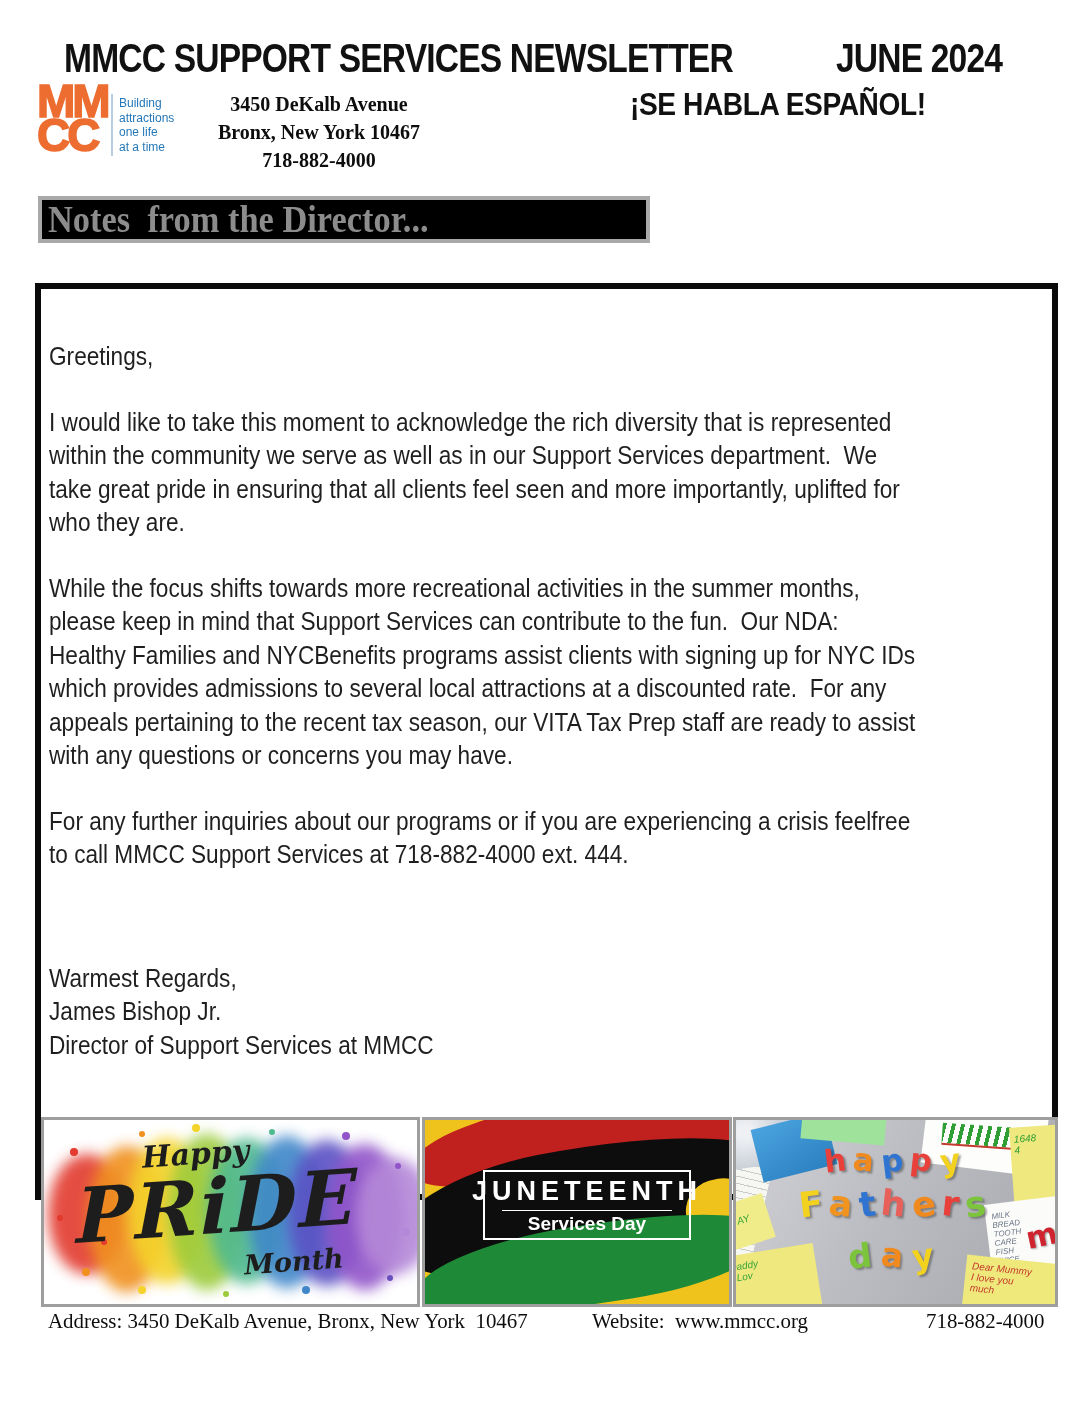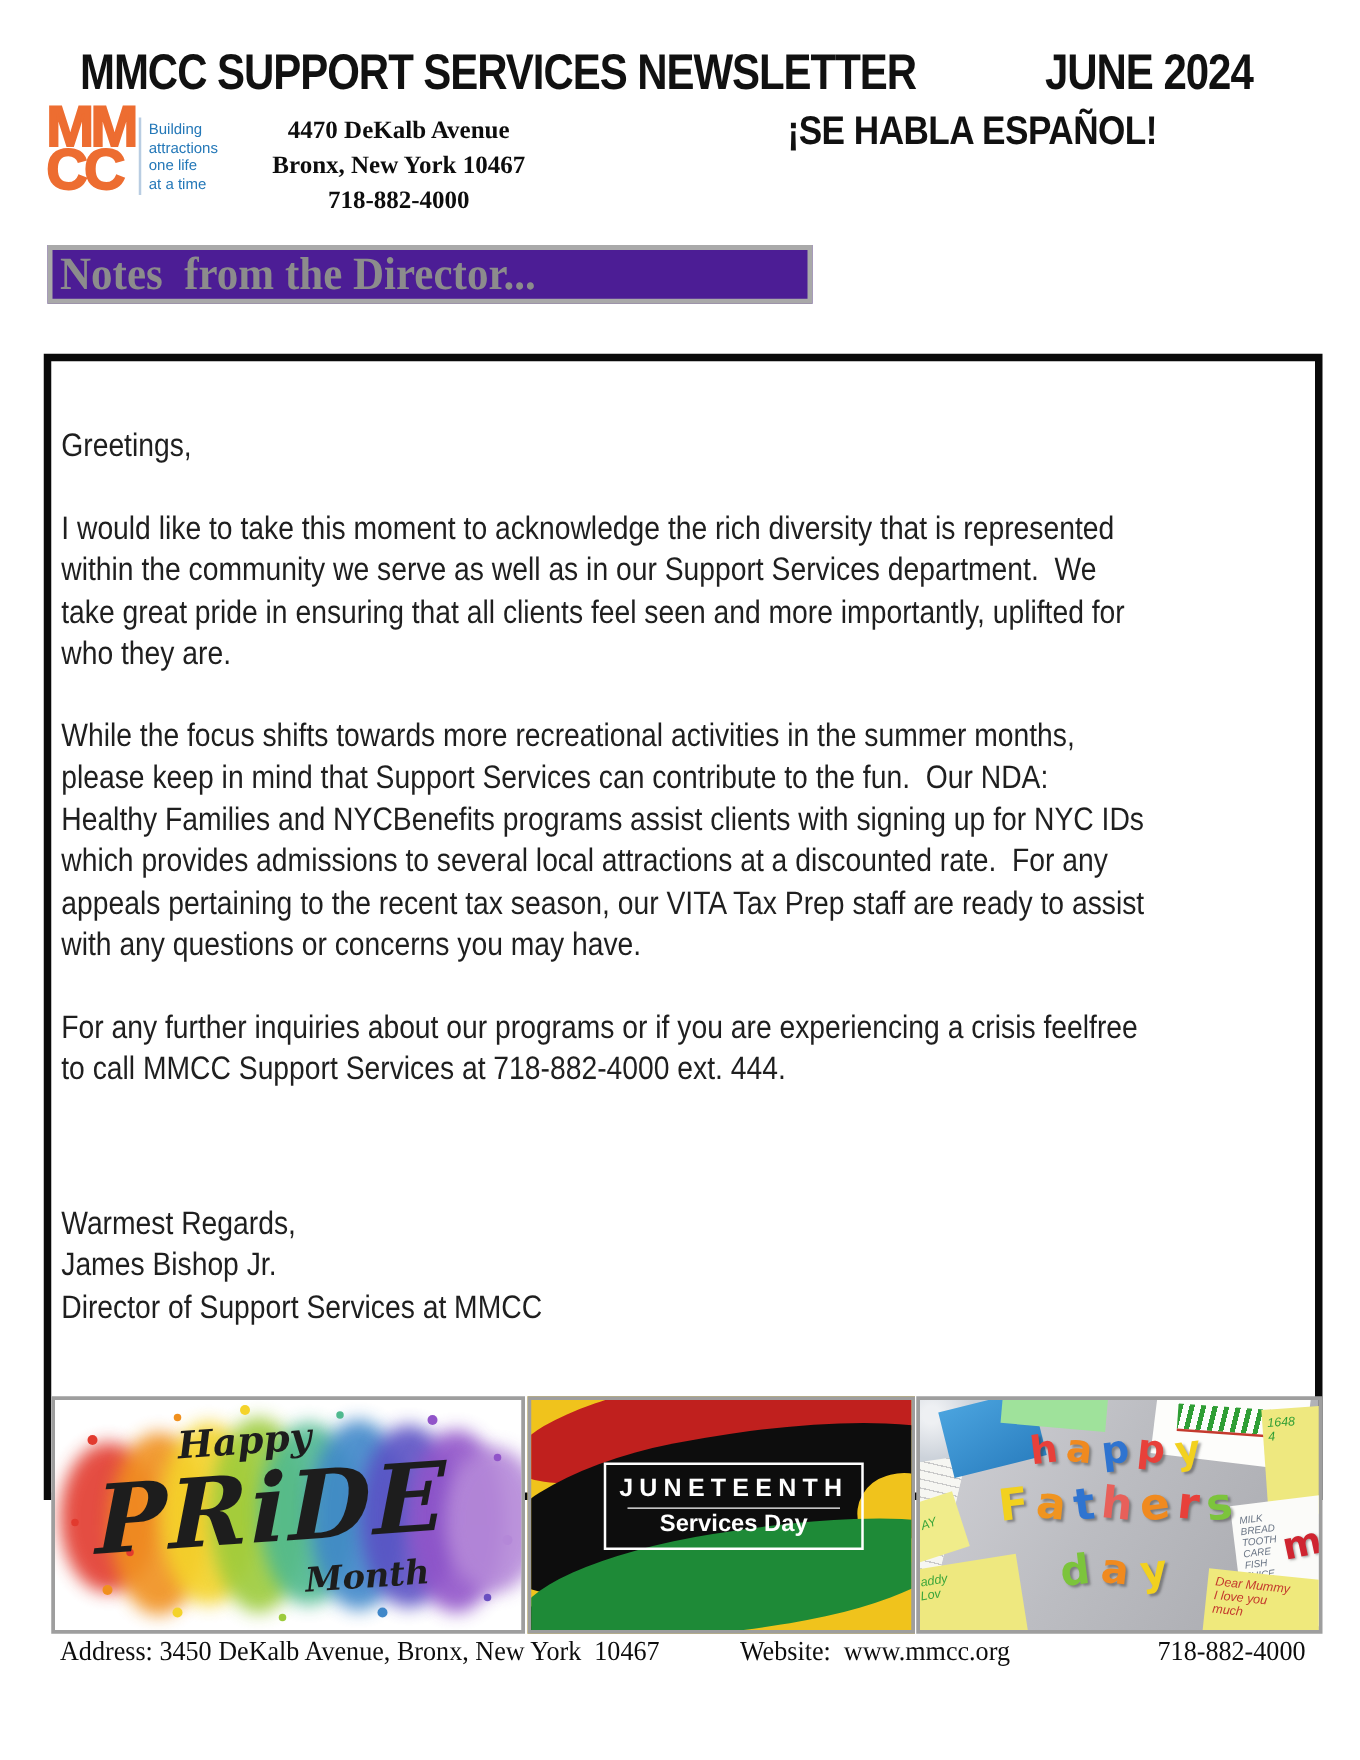--- a/index.html
+++ b/index.html
@@ -19,21 +19,21 @@
   .se-habla   { left:630px; top:86px; font-size:32px; font-weight:bold; letter-spacing:-.5px; color:#111; }
 
   .logo       { left:37px; top:88px; width:170px; height:80px; }
   .logo-letters { position:absolute; left:0; top:-4px; font-size:46px; line-height:34px; font-weight:bold; letter-spacing:-3px; color:#ED6D31; -webkit-text-stroke:1.5px #ED6D31; }
   .logo-divider { position:absolute; left:74px; top:6px; width:2px; height:62px; background:#b9cde2; }
   .logo-tagline { position:absolute; left:82px; top:8px; font-size:12px; line-height:14.5px; color:#2478B8; white-space:pre-line; }
 
   .hdr-address { left:205px; top:90px; width:228px; text-align:center; font-family:"Liberation Serif", serif; font-weight:bold; font-size:20px; line-height:28px; color:#0d0d0d; white-space:pre-line; }
 
   
-  .notes-box { left:38px; top:196px; width:612px; height:47px; border:4px solid #A9A9A9; background:#4c1d95; }
+  .notes-box { left:38px; top:196px; width:612px; height:47px; border:4px solid #A9A9A9; background:#000000; }
   .notes-title { position:absolute; left:6px; top:0px; font-family:"Liberation Serif", serif; font-weight:bold; font-size:37px; line-height:40px; color:#8C8C8C; white-space:pre; }
 
   
   .letter-box { left:35px; top:283px; width:1023px; height:917px; border:6px solid #0a0a0a; background:#fff; z-index:1; }
   .letter-inner { position:absolute; left:8px; top:0; right:20px; }
   .letter-text { font-size:26px; line-height:33.5px; color:#1f1f1f; white-space:pre; }
   .lt-greeting  { margin-top:51px; }
   .lt-para     { margin-top:32px; }
   .lt-sig      { margin-top:90px; }
 
@@ -65,21 +65,21 @@
 
   
   .june { left:422px; width:310px; }
   .stroke { position:absolute; }
   .j-red   { left:-15px; top:-22px; width:360px; height:80px;  background:#C0201E; transform:rotate(-9deg);  border-radius:46% 54% 40% 60% / 55% 45% 60% 40%; }
   .j-black { left:-35px; top:26px;  width:400px; height:126px; background:#0d0d0d; transform:rotate(-11deg); border-radius:40% 60% 45% 55% / 50% 45% 55% 50%; }
   .j-black2{ left:-22px; top:148px; width:150px; height:52px;  background:#0d0d0d; transform:rotate(-13deg); border-radius:45% 55% 50% 50% / 55% 45% 50% 50%; }
   .j-yellow{ left:262px; top:58px;  width:74px;  height:72px;  background:#F0C31C; transform:rotate(-16deg); border-radius:45% 55% 50% 50%; }
   .j-green { left:-12px; top:104px; width:362px; height:80px;  background:#1E8A37; transform:rotate(-9deg);  border-radius:46% 54% 42% 58% / 56% 44% 58% 42%; }
   .j-box { position:absolute; left:58px; top:50px; width:208px; height:70px; border:2px solid #ffffff; display:flex; flex-direction:column; align-items:center; justify-content:center; }
-  .j-title { color:#fff; font-weight:bold; font-size:20px; letter-spacing:5px; white-space:nowrap; }
+  .j-title { color:#fff; font-weight:bold; font-size:27px; letter-spacing:5px; white-space:nowrap; }
   .j-line  { width:170px; height:1px; background:#fff; margin:3px 0 2px; }
   .j-sub   { color:#fff; font-weight:bold; font-size:19px; }
 
   
   .fathers { left:733px; width:325px; background:linear-gradient(120deg,#d2d2d7 0%,#bcbdc2 45%,#a7a8ad 100%); }
   .f-row { position:absolute; left:0; width:100%; text-align:center; font-family:"DejaVu Sans", sans-serif; font-weight:bold; }
   .f-row span { display:inline-block; text-shadow:2px 2px 2px rgba(50,50,50,.45); }
   .f-row span:nth-child(odd) { transform:rotate(-7deg); }
   .f-row span:nth-child(even){ transform:rotate(6deg); }
   .f-happy   { top:22px;  font-size:31px; letter-spacing:7px; }
@@ -115,21 +115,21 @@
 <div class="abs logo">
   <div class="logo-letters" style="white-space:pre-line;">MM
 CC</div>
   <div class="logo-divider"></div>
   <div class="logo-tagline">Building
 attractions
 one life
 at a time</div>
 </div>
 
-<div class="abs hdr-address">4470 DeKalb Avenue
+<div class="abs hdr-address">3450 DeKalb Avenue
 Bronx, New York 10467
 718-882-4000</div>
 
 <div class="abs notes-box">
   <div class="notes-title sx93">Notes  from the Director...</div>
 </div>
 
 <div class="abs letter-box">
   <div class="letter-inner">
     <div class="letter-text sx87 lt-greeting">Greetings,</div>

